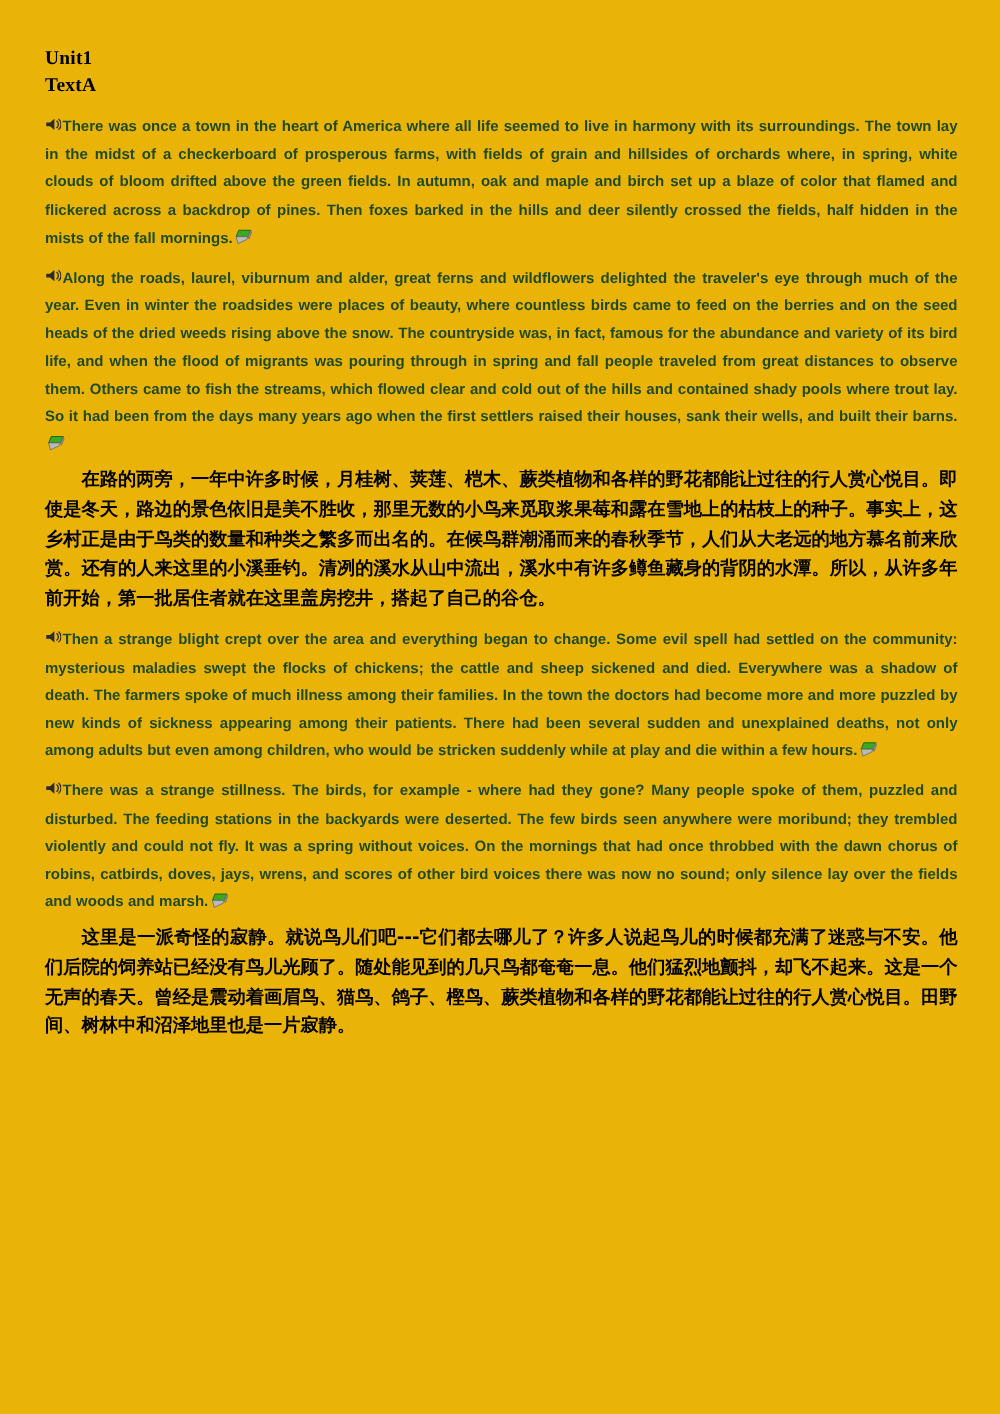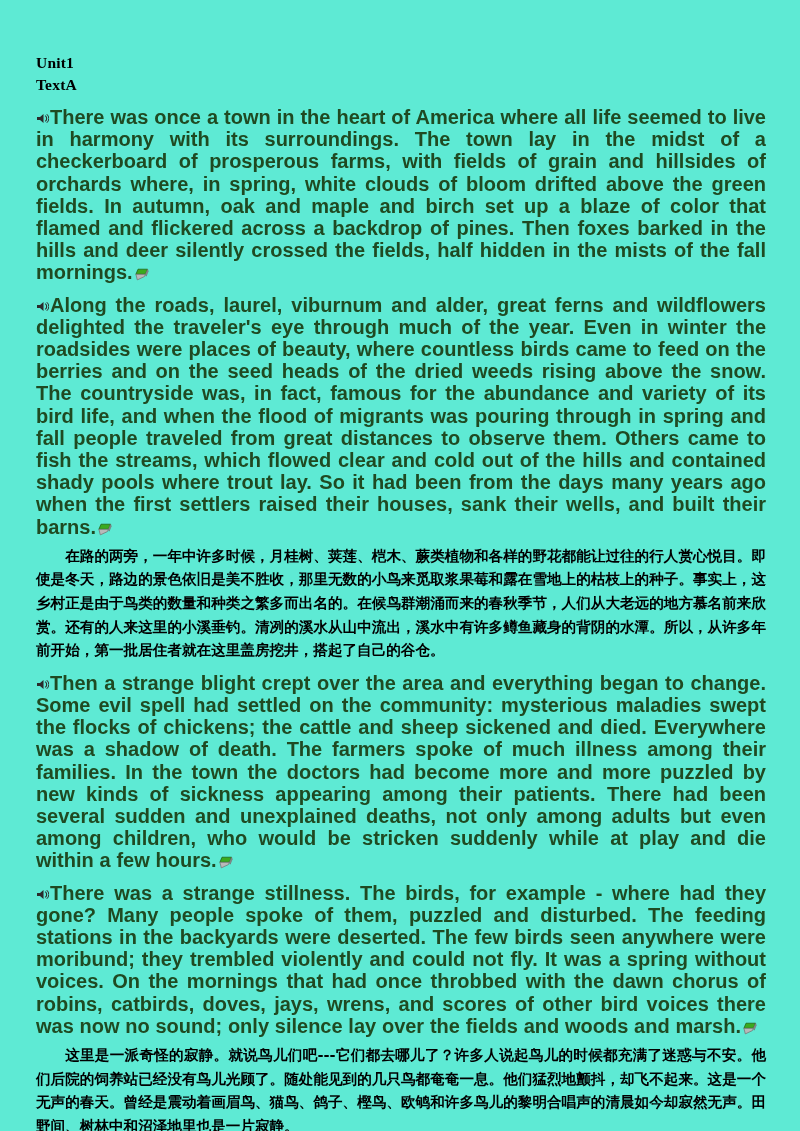--- a/index.html
+++ b/index.html
@@ -10,23 +10,23 @@
   body {
     width: 800px;
     height: 1131px;
     overflow: hidden;
     font-family: "Liberation Sans", "DejaVu Sans", sans-serif;
   }
   .page {
     position: relative;
     width: 800px;
     height: 1131px;
-    background: #5eead4;
+    background: #eab308;
     box-sizing: border-box;
-    padding: 52px 34px 10px 36px;
+    padding: 36px 34px 10px 36px;
   }
   .doc-heading {
     font-family: "Liberation Serif", "DejaVu Serif", serif;
     font-weight: bold;
     font-size: 15.5px;
     color: #000000;
     line-height: 22px;
     letter-spacing: 0.2px;
   }
   .heading-unit { margin-bottom: 0px; }
@@ -34,21 +34,21 @@
 
   .para {
     margin: 0;
     padding: 0;
   }
   
   .para-en {
     color: #1f4a22;
     font-family: "Liberation Sans", "DejaVu Sans", sans-serif;
     font-weight: bold;
-    font-size: 20px;
+    font-size: 12px;
     line-height: 22.2px;
     text-align: justify;
     text-justify: inter-word;
     margin: 2px 0 0 0;
     padding: 0 0 0 0;
     word-spacing: 0.2px;
   }
   .para-en .en-body { }
 
   
@@ -128,16 +128,16 @@
           </svg></span></p>
       <p class="para para-en block-spacer-en"><span class="speaker-icon"><svg viewBox="0 0 13 11" width="13" height="11">
             <path d="M1 4 h3 L7.5 1 v9 L4 7 H1 Z" fill="#2b2b2b"></path>
             <path d="M9.2 2.6 a3.6 3.6 0 0 1 0 5.8" stroke="#2b2b2b" stroke-width="1.1" fill="none"></path>
             <path d="M10.8 1.2 a5.6 5.6 0 0 1 0 8.6" stroke="#2b2b2b" stroke-width="1" fill="none"></path>
           </svg></span><span class="en-body">There was a strange stillness. The birds, for example - where had they gone? Many people spoke of them, puzzled and disturbed. The feeding stations in the backyards were deserted. The few birds seen anywhere were moribund; they trembled violently and could not fly. It was a spring without voices. On the mornings that had once throbbed with the dawn chorus of robins, catbirds, doves, jays, wrens, and scores of other bird voices there was now no sound; only silence lay over the fields and woods and marsh.</span><span class="leaf-icon"><svg viewBox="0 0 14 13" width="14" height="13">
             <path d="M3.0 1.2 L12.6 1.2 L10.4 6.3 L0.9 6.3 Z" fill="#3aaa1e" stroke="#1c5a0f" stroke-width="0.7" stroke-linejoin="round"></path>
             <path d="M0.9 6.3 L10.4 6.3 L9.4 8.6 L2.3 11.9 Z" fill="#b9b9b9" stroke="#6f6f6f" stroke-width="0.7" stroke-linejoin="round"></path>
             <path d="M10.4 6.3 L12.6 1.2 L13.2 3.2 L11.2 8.2 Z" fill="#8f8f8f" stroke="#6f6f6f" stroke-width="0.6" stroke-linejoin="round"></path>
           </svg></span></p>
-      <p class="para para-zh block-spacer-zh"><span class="en-body">这里是一派奇怪的寂静。就说鸟儿们吧---它们都去哪儿了？许多人说起鸟儿的时候都充满了迷惑与不安。他们后院的饲养站已经没有鸟儿光顾了。随处能见到的几只鸟都奄奄一息。他们猛烈地颤抖，却飞不起来。这是一个无声的春天。曾经是震动着画眉鸟、猫鸟、鸽子、樫鸟、欧鸲和许多鸟儿的黎明合唱声的清晨如今却寂然无声。田野间、树林中和沼泽地里也是一片寂静。</span></p>
+      <p class="para para-zh block-spacer-zh"><span class="en-body">这里是一派奇怪的寂静。就说鸟儿们吧---它们都去哪儿了？许多人说起鸟儿的时候都充满了迷惑与不安。他们后院的饲养站已经没有鸟儿光顾了。随处能见到的几只鸟都奄奄一息。他们猛烈地颤抖，却飞不起来。这是一个无声的春天。曾经是震动着画眉鸟、猫鸟、鸽子、樫鸟、蕨类植物和各样的野花都能让过往的行人赏心悦目。田野间、树林中和沼泽地里也是一片寂静。</span></p>
     </div>
 
 </div>
 
 </body></html>

